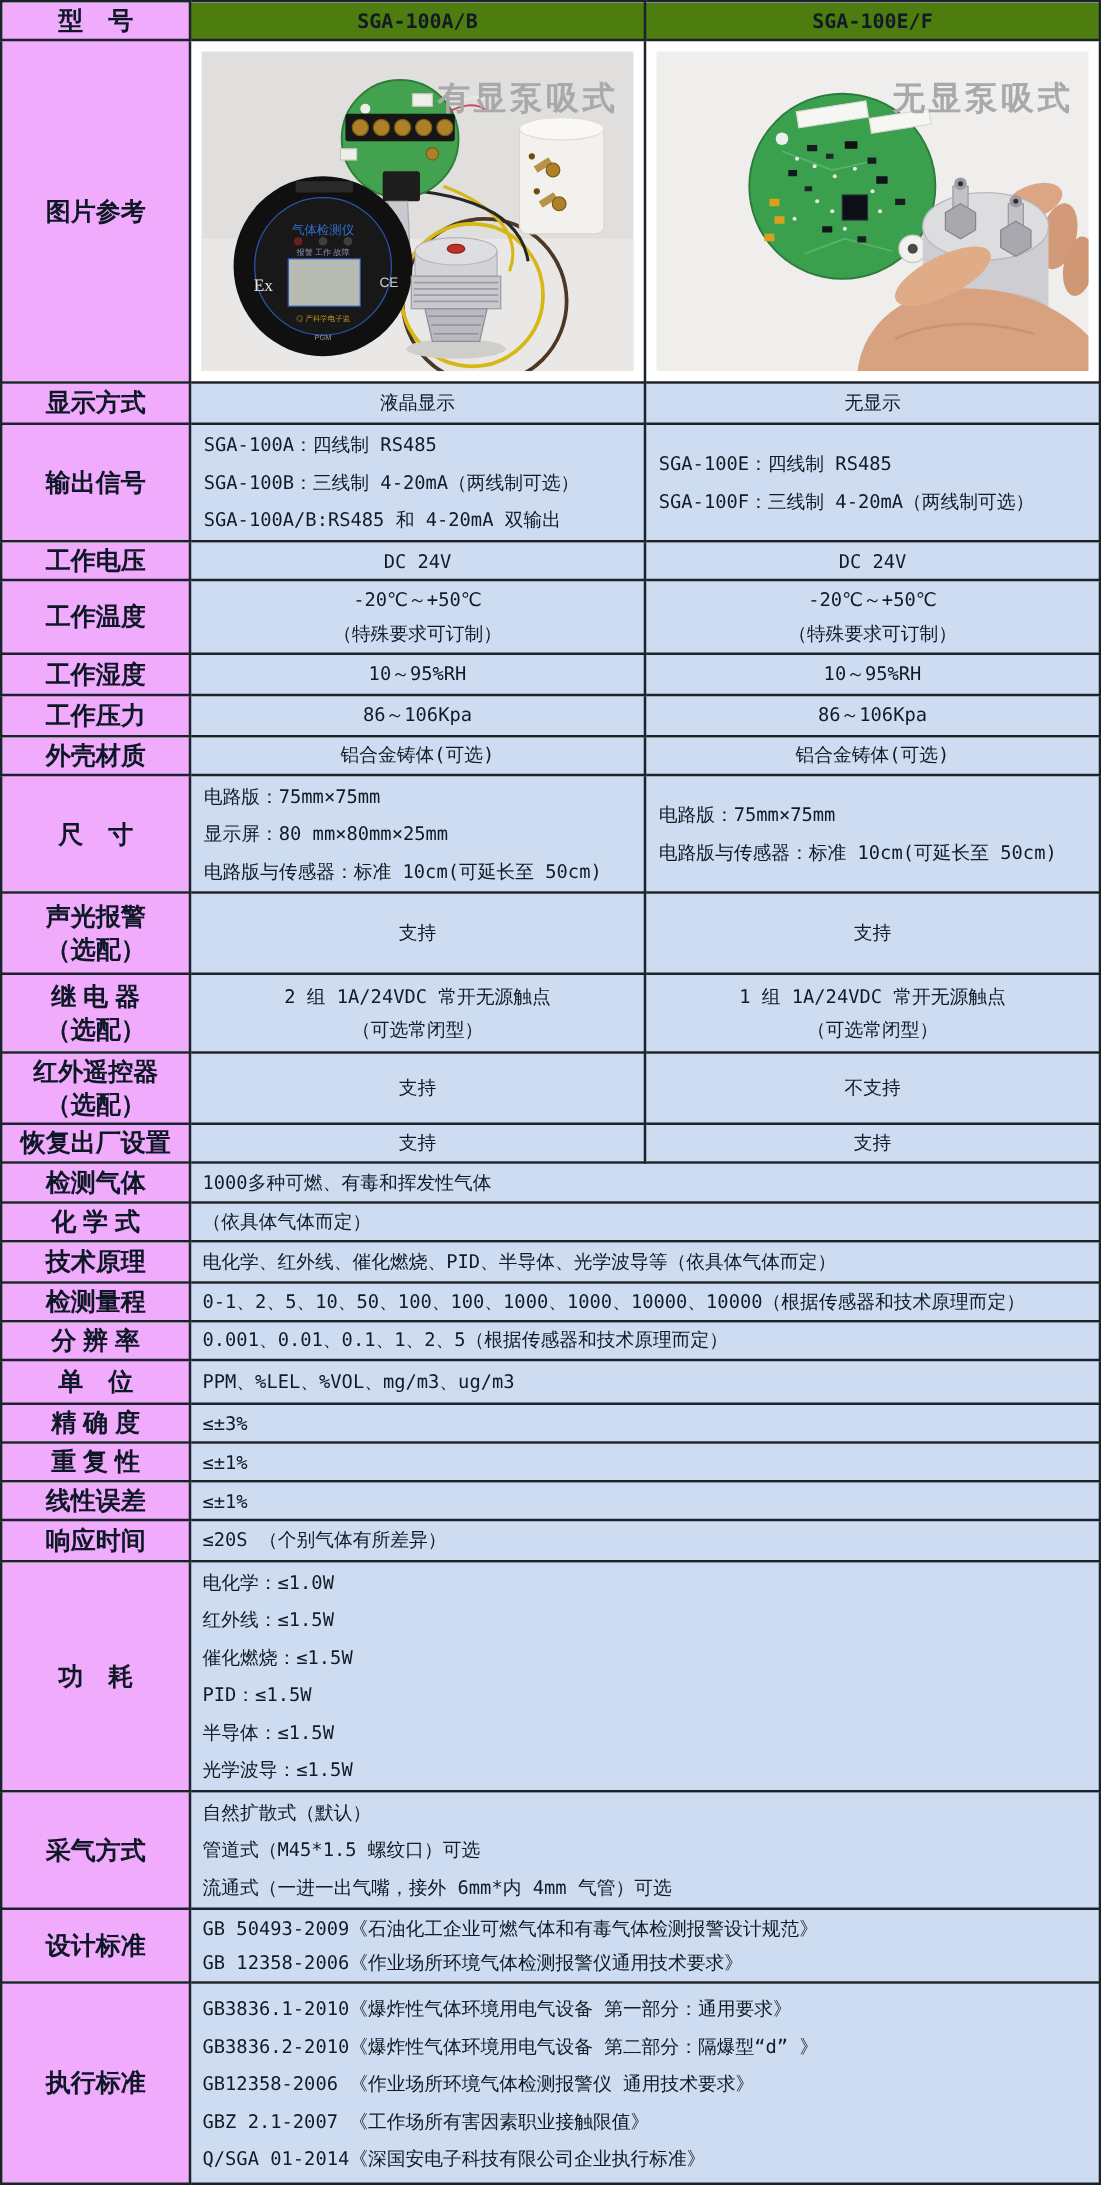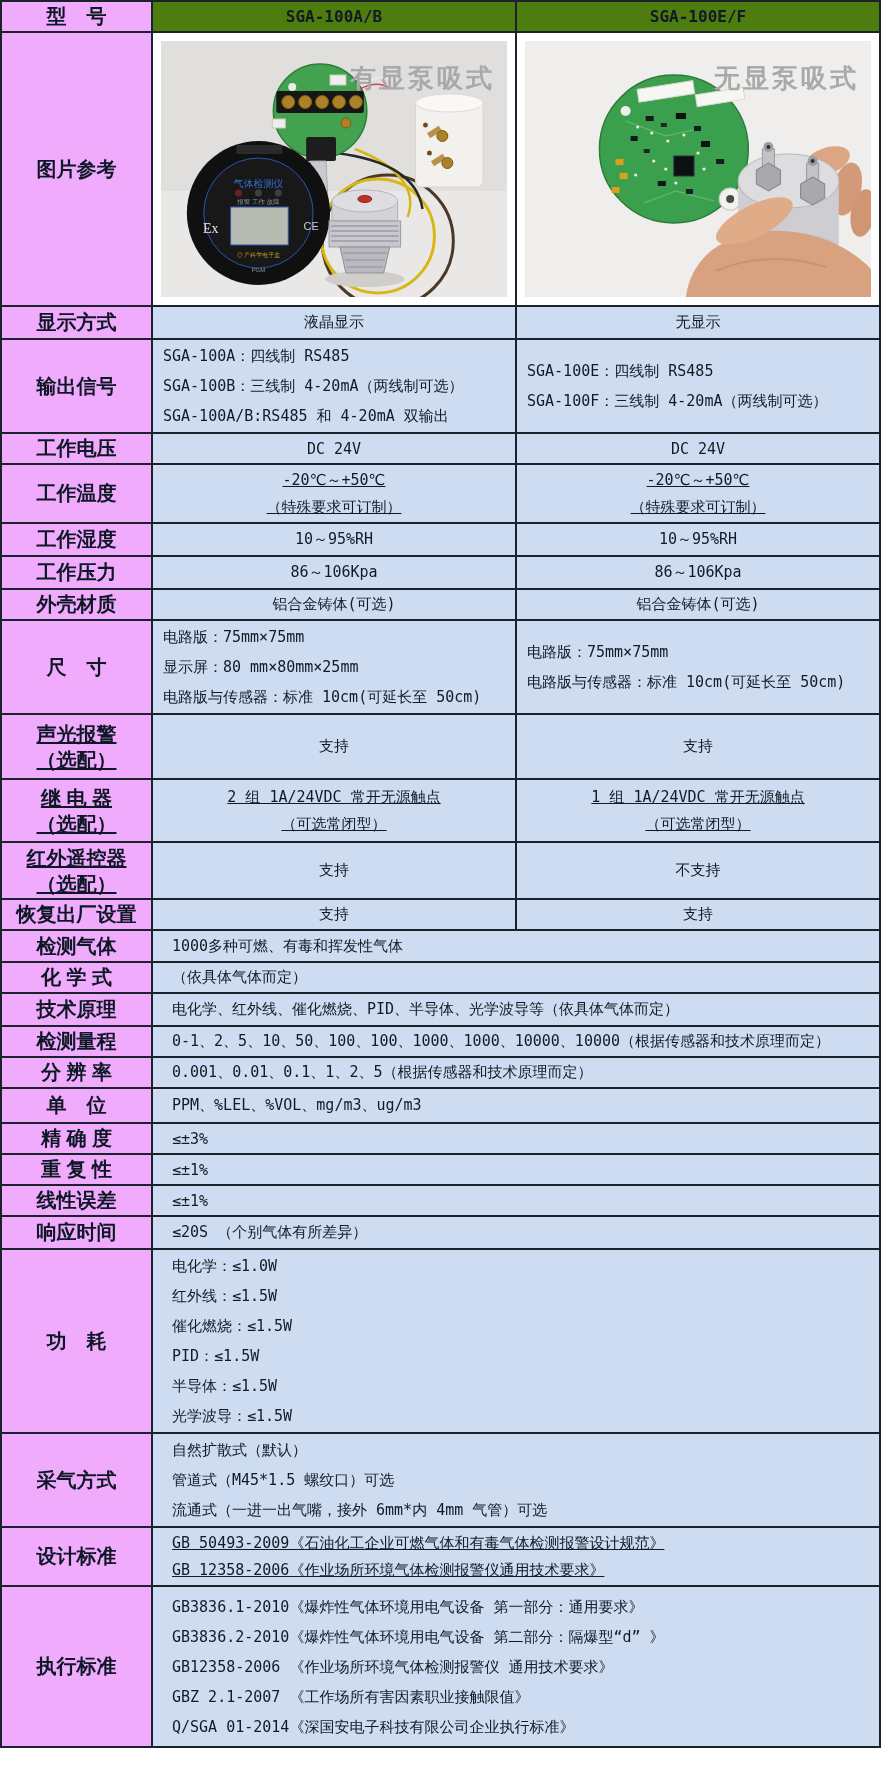--- a/index.html
+++ b/index.html
@@ -7,23 +7,23 @@
         font-family:"DejaVu Sans Mono","DejaVu Sans",sans-serif;color:#121a26;}
   table.spec{border-collapse:collapse;table-layout:fixed;width:879px;border:2px solid #1c222b;}
   td{border:2px solid #1c222b;overflow:hidden;vertical-align:middle;}
   .lbl{background:#f0abfc;text-align:center;font-weight:bold;font-size:20px;
        font-family:"Liberation Sans",sans-serif;color:#0e1726;}
   .hval{background:#4d7c0f;text-align:center;font-weight:bold;font-size:16px;
         font-family:"DejaVu Sans Mono","Liberation Sans",sans-serif;}
   .val{background:#cddcf0;font-size:15px;}
   .c{text-align:center;}
   .l{text-align:left;padding-left:10px;}
-  .sp{text-align:left;padding-left:19px;}
+  .sp{text-align:left;padding-left:9px;}
   .ln{line-height:30px;white-space:nowrap;}
-  .ln2{line-height:27px;text-decoration:underline;}
+  .ln2{line-height:27px;}
   .lbl .ln2{line-height:26px;}
   .photo-cell{background:#ffffff;padding:8px;vertical-align:middle;}
   .photo{position:relative;width:100%;height:256px;overflow:hidden;}
   .photo svg{display:block;width:100%;height:100%;}
   .wm{position:absolute;top:20px;right:12px;font-size:26px;letter-spacing:3px;color:#a9a9a9;
       font-family:"Liberation Sans",sans-serif;font-weight:bold;}
 </style>
 </head>
 <body>
 

